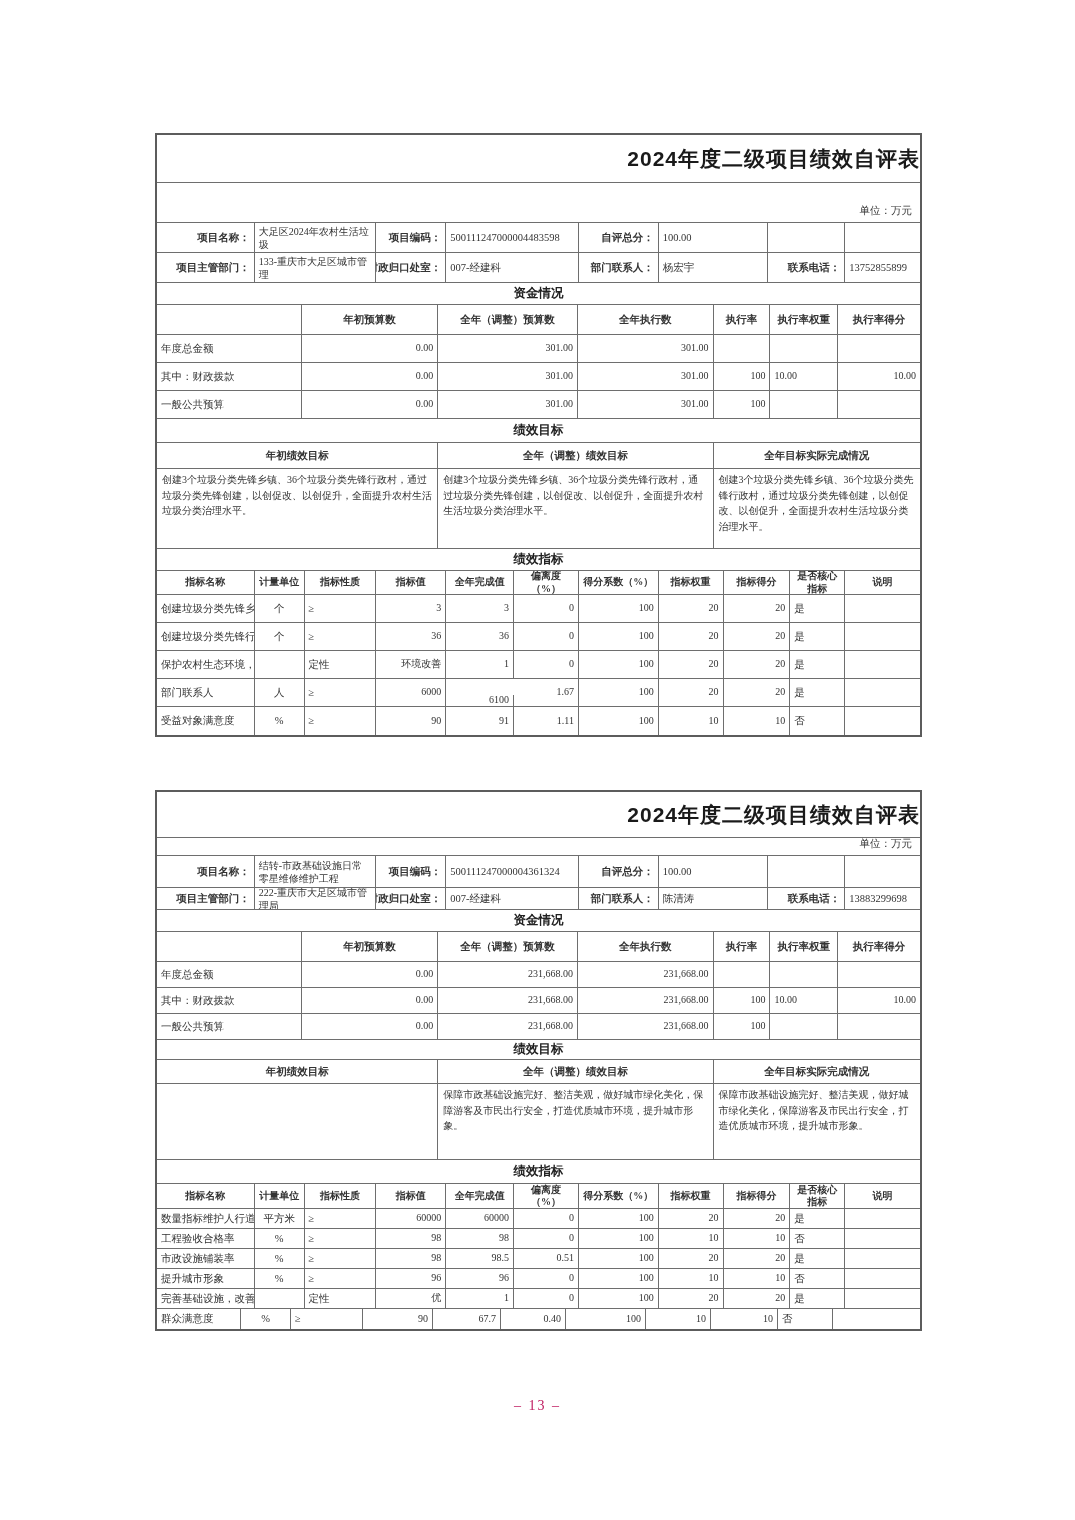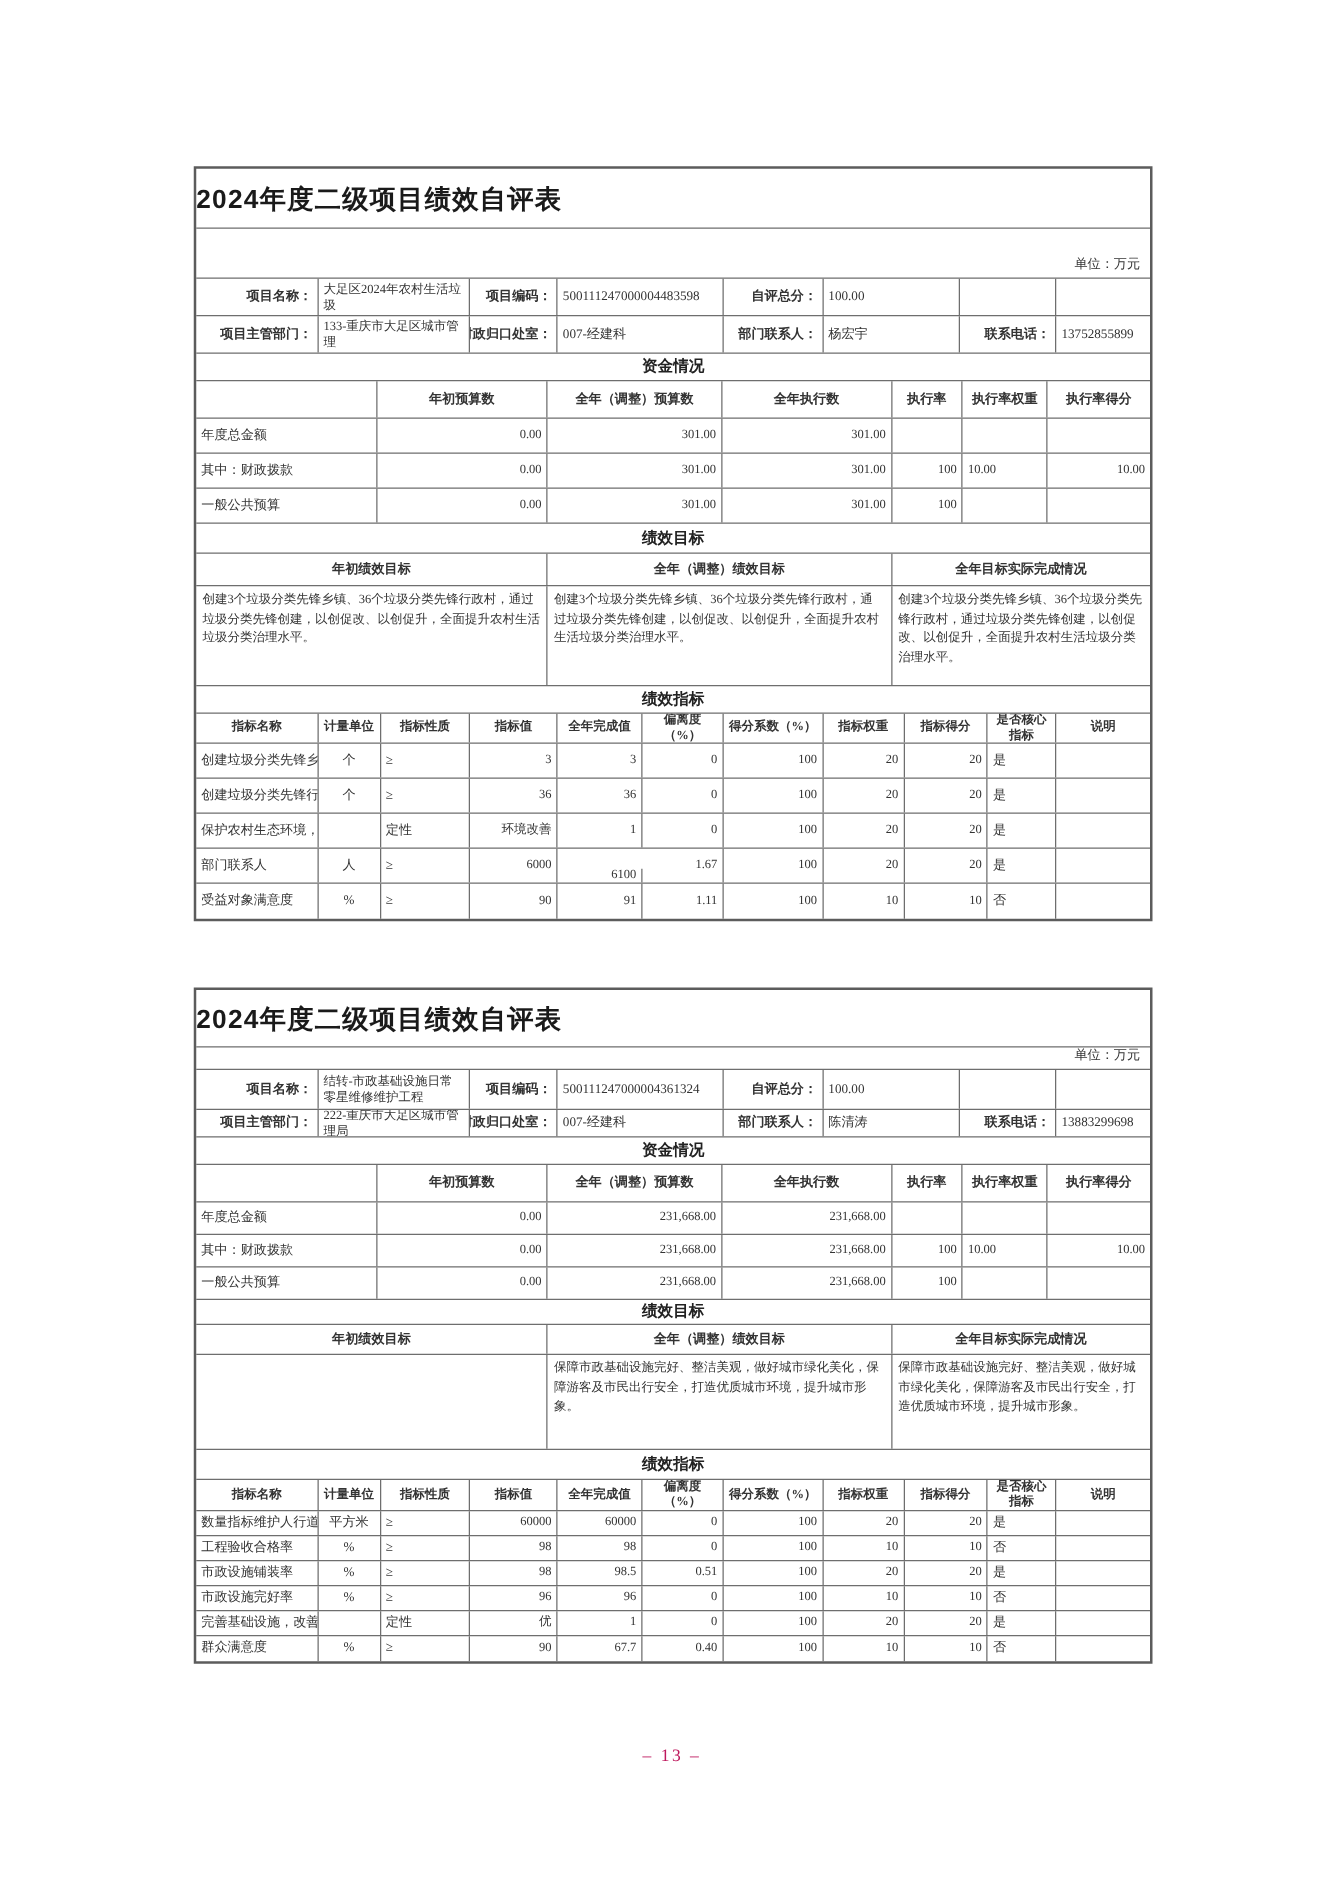--- a/index.html
+++ b/index.html
@@ -4,21 +4,21 @@
 <style>
   * { margin:0; padding:0; box-sizing:border-box; }
   html,body { width:1075px; height:1520px; background:#ffffff; position:relative;
     font-family:"Liberation Serif","DejaVu Serif",serif; color:#333; }
   .doc-table { position:absolute; width:767px; border:2px solid #5c5c5c; background:#fff; }
   .t-row { display:flex; border-bottom:1px solid #6e6e6e; }
   .t-row:last-child { border-bottom:none; }
   .t-cell { border-right:1px solid #6e6e6e; overflow:hidden; display:flex;
     align-items:center; padding:1px 4px; font-size:10.5px; line-height:1.25; }
   .t-cell:last-child { border-right:none; }
-  .title-row { justify-content:flex-start; align-items:center; display:flex; }
+  .title-row { justify-content:flex-end; align-items:center; display:flex; }
   .doc-title { font-family:"Liberation Sans","DejaVu Sans",sans-serif; font-weight:bold;
     font-size:21px; color:#1a1a1a; letter-spacing:1px; }
   .unit-row { display:flex; justify-content:flex-end; align-items:flex-end;
     border-bottom:1px solid #6e6e6e; padding:2px 8px 4px 0; font-size:10.5px; }
   .sec-row { display:flex; justify-content:center; align-items:center;
     border-bottom:1px solid #6e6e6e; font-weight:bold; font-size:12.5px; color:#222;
     font-family:"Liberation Sans","DejaVu Sans",sans-serif; }
   .lbl { justify-content:flex-end; font-weight:bold; white-space:nowrap; }
   .val { justify-content:flex-start; }
   .hd  { justify-content:center; font-weight:bold; text-align:center; }
@@ -310,21 +310,21 @@
       <div class="t-cell num" style="width: 70px;">98</div>
       <div class="t-cell num" style="width: 68px;">98.5</div>
       <div class="t-cell num" style="width: 65px;">0.51</div>
       <div class="t-cell num" style="width: 80px;">100</div>
       <div class="t-cell num" style="width: 65px;">20</div>
       <div class="t-cell num" style="width: 67px;">20</div>
       <div class="t-cell left" style="width: 55px;">是</div>
       <div class="t-cell left" style="width: 75px;"></div>
     </div>
     <div class="t-row" style="height: 20px;">
-      <div class="t-cell left clip" style="width: 98px;">市政设施完好率</div>
+      <div class="t-cell left clip" style="width: 98px;">提升城市形象</div>
       <div class="t-cell ctr" style="width: 50px;">%</div>
       <div class="t-cell left" style="width: 72px;">≥</div>
       <div class="t-cell num" style="width: 70px;">96</div>
       <div class="t-cell num" style="width: 68px;">96</div>
       <div class="t-cell num" style="width: 65px;">0</div>
       <div class="t-cell num" style="width: 80px;">100</div>
       <div class="t-cell num" style="width: 65px;">10</div>
       <div class="t-cell num" style="width: 67px;">10</div>
       <div class="t-cell left" style="width: 55px;">否</div>
       <div class="t-cell left" style="width: 75px;"></div>
@@ -336,21 +336,21 @@
       <div class="t-cell num" style="width: 70px;">优</div>
       <div class="t-cell num" style="width: 68px;">1</div>
       <div class="t-cell num" style="width: 65px;">0</div>
       <div class="t-cell num" style="width: 80px;">100</div>
       <div class="t-cell num" style="width: 65px;">20</div>
       <div class="t-cell num" style="width: 67px;">20</div>
       <div class="t-cell left" style="width: 55px;">是</div>
       <div class="t-cell left" style="width: 75px;"></div>
     </div>
     <div class="t-row" style="height: 20px;">
-      <div class="t-cell left clip" style="width: 98px;">群众满意度</div>
+      <div class="t-cell left clip" style="width: 84px;">群众满意度</div>
       <div class="t-cell ctr" style="width: 50px;">%</div>
       <div class="t-cell left" style="width: 72px;">≥</div>
       <div class="t-cell num" style="width: 70px;">90</div>
       <div class="t-cell num" style="width: 68px;">67.7</div>
       <div class="t-cell num" style="width: 65px;">0.40</div>
       <div class="t-cell num" style="width: 80px;">100</div>
       <div class="t-cell num" style="width: 65px;">10</div>
       <div class="t-cell num" style="width: 67px;">10</div>
       <div class="t-cell left" style="width: 55px;">否</div>
       <div class="t-cell left" style="width: 75px;"></div>

